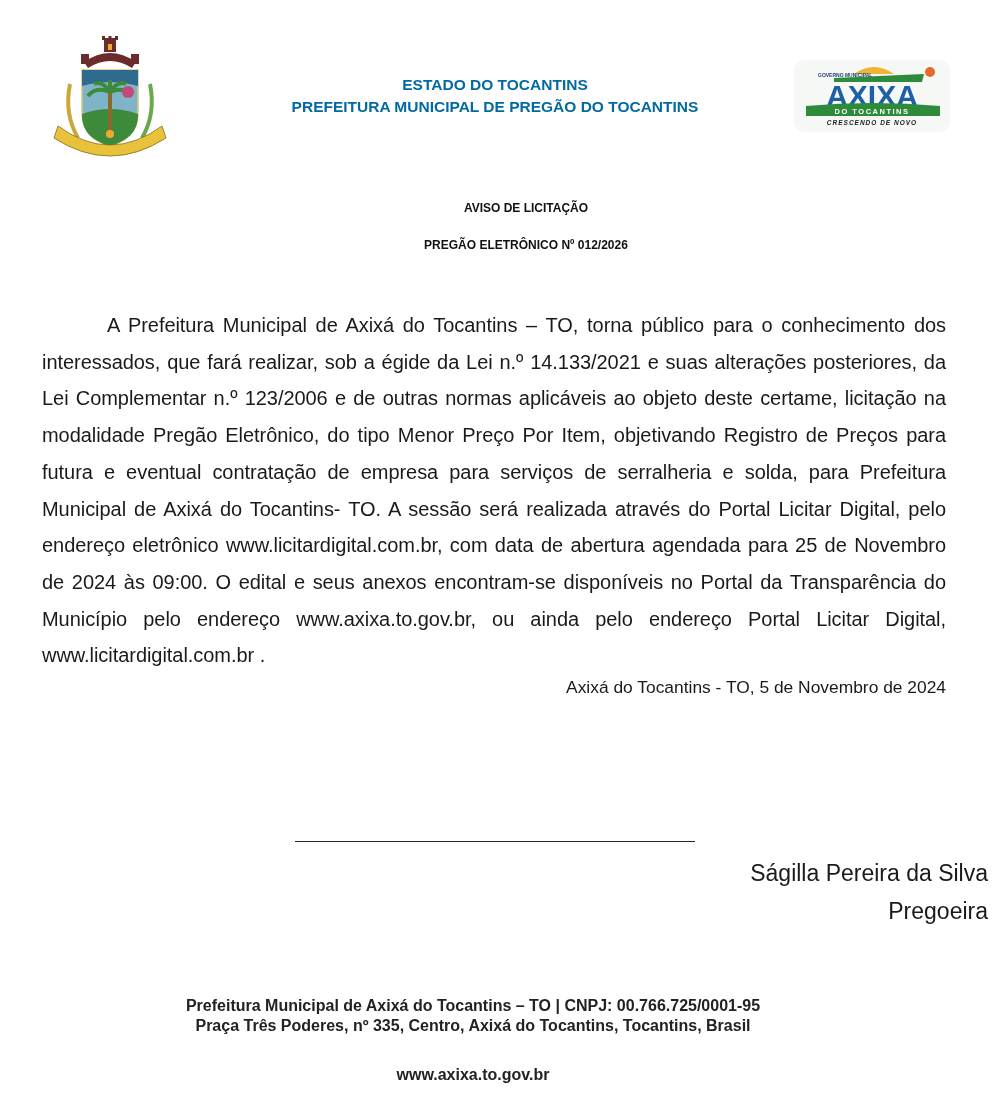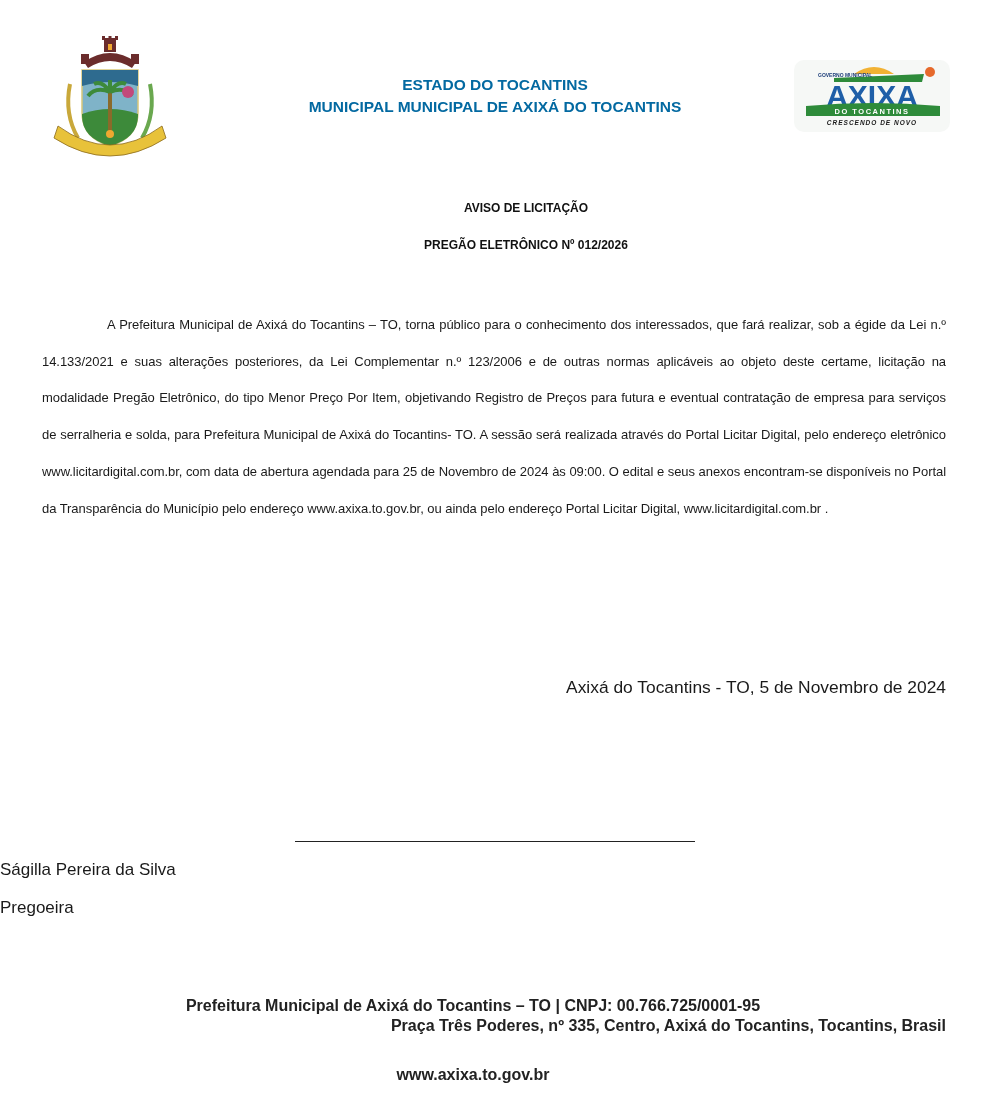--- a/index.html
+++ b/index.html
@@ -14,31 +14,31 @@
   #axixa-logo { left: 794px; top: 60px; width: 156px; height: 72px; }
   .hdr { left: 0; width: 990px; text-align: center; font-weight: bold; font-size: 15.5px; color: #0369a1; }
   #hdr1 { top: 76px; }
   #hdr2 { top: 98px; }
   .title { left: 0; width: 988px; text-align: center; font-weight: bold; font-size: 12px; color: #111; padding-left: 32px; }
   #title1 { top: 201px; }
   #title2 { top: 238px; }
   
   #para {
     left: 42px; top: 307px; width: 904px;
-    font-size: 13px; line-height: 36.7px; text-align: justify;
+    font-size: 20px; line-height: 36.7px; text-align: justify;
     text-indent: 65px; color: #1a1a1a; letter-spacing: -0.05px;
   }
   #date-line { right: 54px; top: 677px; font-size: 17.4px; }
   #sig-line { left: 295px; top: 841px; width: 400px; border-top: 1.3px solid #222; }
-  .sig { left: 0; width: 988px; text-align: left; font-size: 17px; }
+  .sig { left: 0; width: 988px; text-align: right; font-size: 23px; }
   #sig-name { top: 860px; }
   #sig-role { top: 898px; }
   .foot { left: 0; width: 946px; text-align: center; font-weight: bold; font-size: 16px; color: #222; }
   #foot1 { top: 997px; }
-  #foot2 { top: 1017px; text-align: right; }
+  #foot2 { top: 1017px; }
   #foot3 { top: 1066px; }
   #page-num { right: 74px; top: 1119px; font-size: 14px; color: #222; }
 </style>
 </head>
 <body>
 
 <div id="crest" class="abs">
   <svg width="132" height="126" viewBox="0 0 132 126">
 
     <path d="M40 28 Q66 10 92 28 L88 34 Q66 20 44 34 Z" fill="#6b2c2c"></path>
@@ -60,21 +60,21 @@
     <circle cx="66" cy="100" r="4" fill="#f0a830"></circle>
 
     <path d="M26 50 Q20 80 34 104" stroke="#c9a83a" stroke-width="4" fill="none"></path>
     <path d="M106 50 Q112 80 98 104" stroke="#6aa84f" stroke-width="4" fill="none"></path>
 
     <path d="M14 92 Q66 130 118 92 L122 104 Q66 140 10 104 Z" fill="#e8c23a" stroke="#8a6a1a" stroke-width="0.8"></path>
   </svg>
 </div>
 
 <div id="hdr1" class="abs hdr">ESTADO DO TOCANTINS</div>
-<div id="hdr2" class="abs hdr">MUNICIPAL MUNICIPAL DE AXIXÁ DO TOCANTINS</div>
+<div id="hdr2" class="abs hdr">PREFEITURA MUNICIPAL DE PREGÃO DO TOCANTINS</div>
 
 <div id="axixa-logo" class="abs">
   <svg width="156" height="72" viewBox="0 0 156 72">
     <rect x="0" y="0" width="156" height="72" rx="10" fill="#f6f8f6"></rect>
     <path d="M60 14 Q80 0 100 14" fill="#f2b233"></path>
     <path d="M40 18 L130 14 L128 22 L40 22 Z" fill="#2e8b3a"></path>
     <circle cx="136" cy="12" r="5" fill="#e66a2c"></circle>
     <text x="24" y="17" font-size="5" font-family="Liberation Sans, sans-serif" fill="#1f3f7a" font-weight="bold">GOVERNO MUNICIPAL</text>
     <text x="78" y="46" font-size="30" font-weight="bold" text-anchor="middle" font-family="Liberation Sans, sans-serif" fill="#1f5fa8">AXIXA</text>
     <path d="M12 46 Q78 40 146 46 L146 56 L12 56 Z" fill="#2e8b3a"></path>

